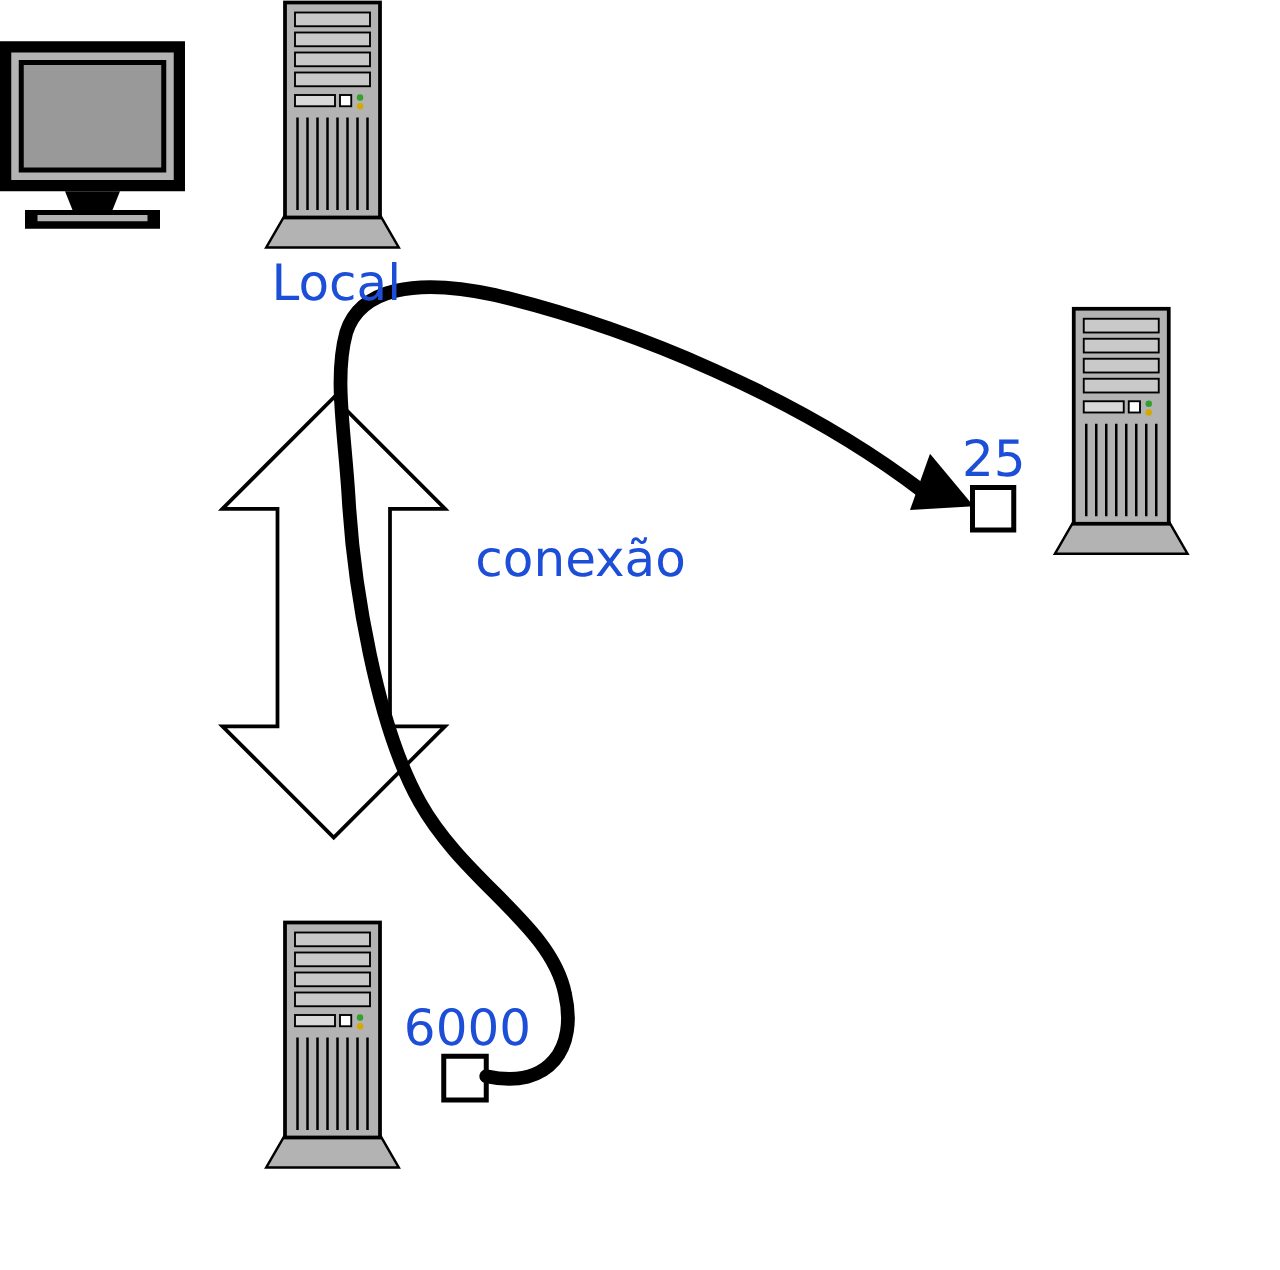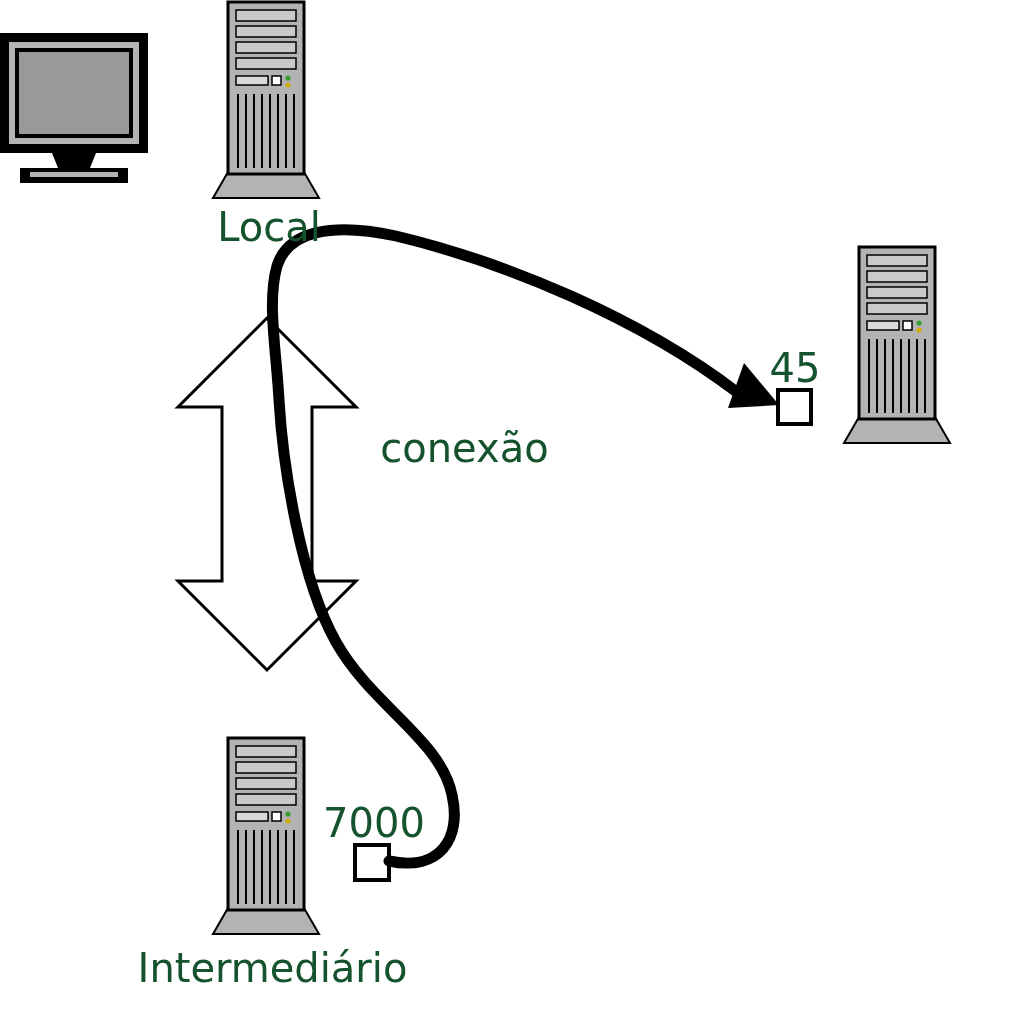--- a/index.html
+++ b/index.html
@@ -7,21 +7,21 @@
     position: relative;
     width: 1024px;
     height: 1016px;
     background: #ffffff;
     font-family: "DejaVu Sans", sans-serif;
     overflow: hidden;
   }
   .canvas svg { position: absolute; left: 0; top: 0; }
   .label {
     position: absolute;
-    color: #14532d;
+    color: #1d4ed8;
     font-size: 40px;
     line-height: 48px;
     text-align: center;
     white-space: nowrap;
   }
   .label.two-line { line-height: 54px; }
   .label.two-line span { display: block; }
 </style>
 </head>
 <body>
@@ -80,23 +80,22 @@
              C 301 580 283 468 279 400
              C 276 347 267 302 277 266
              C 288 231 332 222 396 236
              C 505 262 640 318 738 393" fill="none" stroke-width="11" stroke-linecap="round" stroke="#000000"></path>
     <polygon points="779,405 728,408 744,363" fill="#000000"></polygon>
   </svg>
 
   <div class="label" style="left:204px; top:203px; width:130px;">Local</div>
 
 
-  <div class="label" style="left:105px; top:944px; width:335px;">Intermediário</div>
 
-  <div class="label" style="left:764px; top:344px; width:62px;">45</div>
+  <div class="label" style="left:764px; top:344px; width:62px;">25</div>
 
-  <div class="label" style="left:314px; top:799px; width:120px;">7000</div>
+  <div class="label" style="left:314px; top:799px; width:120px;">6000</div>
 
   <div class="label two-line" style="left:352px; top:421px; width:225px;text-align:center;">
     <span>conexão</span>
   </div>
 
 </div>
 
 </body></html>

